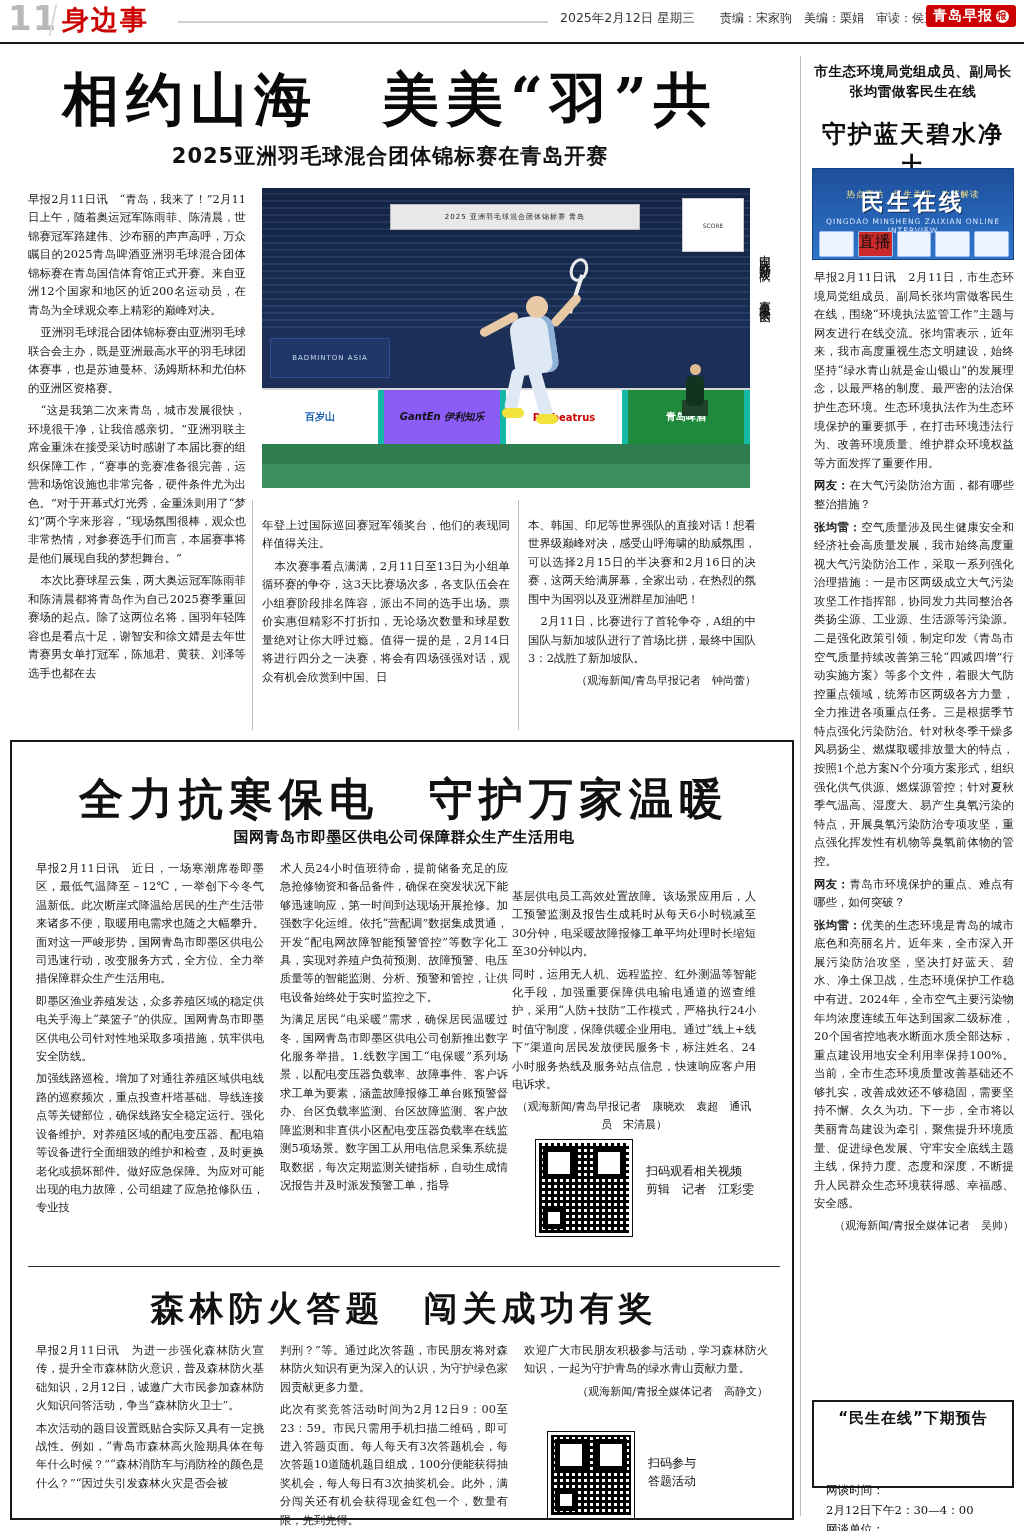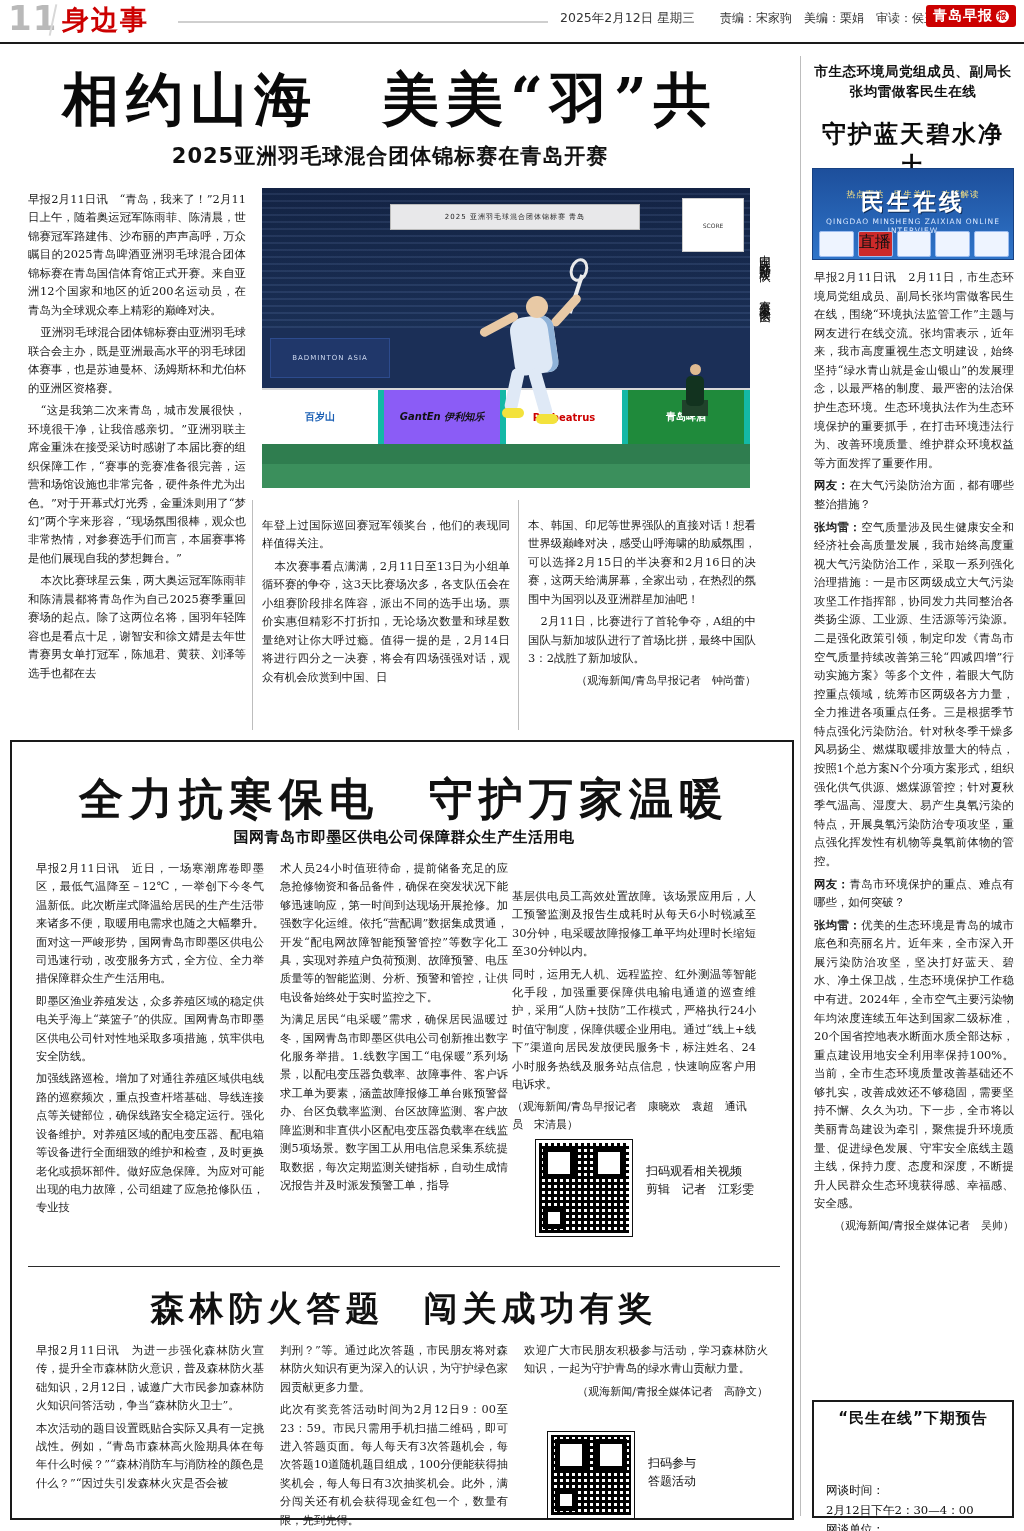--- a/index.html
+++ b/index.html
@@ -243,21 +243,21 @@
     position:absolute; left:814px; top:268px; width:200px;
     font-size:11.4px; line-height:1.63; text-align:justify;
     font-family:"DejaVu Serif","Liberation Serif",serif;
     color:#1b1b1b;
   }
   .rail-col p { margin:0 0 4px 0; }
   .q-label { font-weight:bold; }
   .rail-byline { text-align:right; font-size:11px; margin-top:4px; }
 
   .preview-box {
-    position:absolute; left:812px; top:1400px; width:202px; height:118px;
+    position:absolute; left:812px; top:1400px; width:202px; height:88px;
     border:2px solid #1a1a1a;
   }
   .preview-title {
     position:absolute; left:0; top:7px; width:100%;
     text-align:center; font-size:15px; font-weight:bold; letter-spacing:1px;
   }
   .preview-body {
     position:absolute; left:12px; top:34px; width:178px;
     font-size:11.6px; line-height:1.7;
     font-family:"DejaVu Serif","Liberation Serif",serif;
@@ -448,21 +448,21 @@
     </div>
 
     <div class="pkg-col" style="left:268px; top:118px; width:228px;">
       <p>术人员24小时值班待命，提前储备充足的应急抢修物资和备品备件，确保在突发状况下能够迅速响应，第一时间到达现场开展抢修。加强数字化运维。依托“营配调”数据集成贯通，开发“配电网故障智能预警管控”等数字化工具，实现对养殖户负荷预测、故障预警、电压质量等的智能监测、分析、预警和管控，让供电设备始终处于实时监控之下。</p>
       <p>为满足居民“电采暖”需求，确保居民温暖过冬，国网青岛市即墨区供电公司创新推出数字化服务举措。1.线数字国工“电保暖”系列场景，以配电变压器负载率、故障事件、客户诉求工单为要素，涵盖故障报修工单台账预警督办、台区负载率监测、台区故障监测、客户故障监测和非直供小区配电变压器负载率在线监测5项场景。数字国工从用电信息采集系统提取数据，每次定期监测关键指标，自动生成情况报告并及时派发预警工单，指导</p>
     </div>
 
     <div class="pkg-col" style="left:500px; top:118px; width:244px;margin-top:28px;">
       <p>基层供电员工高效处置故障。该场景应用后，人工预警监测及报告生成耗时从每天6小时锐减至30分钟，电采暖故障报修工单平均处理时长缩短至30分钟以内。</p>
       <p>同时，运用无人机、远程监控、红外测温等智能化手段，加强重要保障供电输电通道的巡查维护，采用“人防+技防”工作模式，严格执行24小时值守制度，保障供暖企业用电。通过“线上+线下”渠道向居民发放便民服务卡，标注姓名、24小时服务热线及服务站点信息，快速响应客户用电诉求。</p>
-      <p class="byline" style="text-align:left">（观海新闻/青岛早报记者　康晓欢　袁超　通讯员　宋清晨）</p>
+      <p class="byline" style="text-align:center">（观海新闻/青岛早报记者　康晓欢　袁超　通讯员　宋清晨）</p>
     </div>
 
     <div class="qr" style="left:524px; top:398px; width:96px; height:96px;">
       <div class="qr-eye3"></div>
     </div>
     <div class="qr-cap" style="left:634px; top:420px; width:130px; white-space:pre-line;">扫码观看相关视频
 剪辑　记者　江彩雯</div>
 
     <div class="pkg-hrule" style="top:524px;"></div>
 

